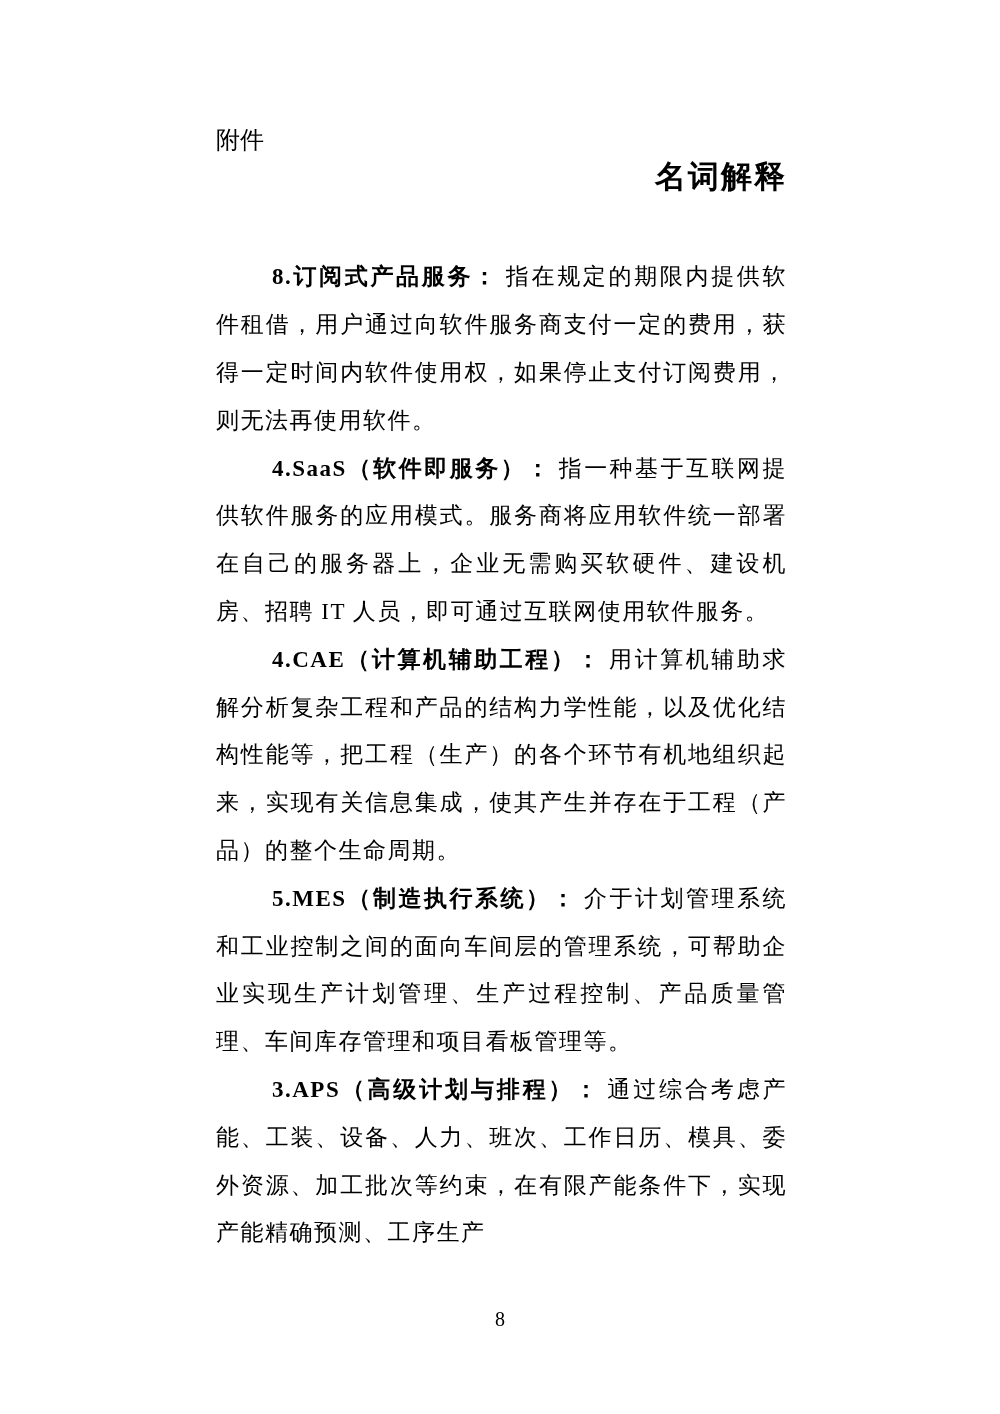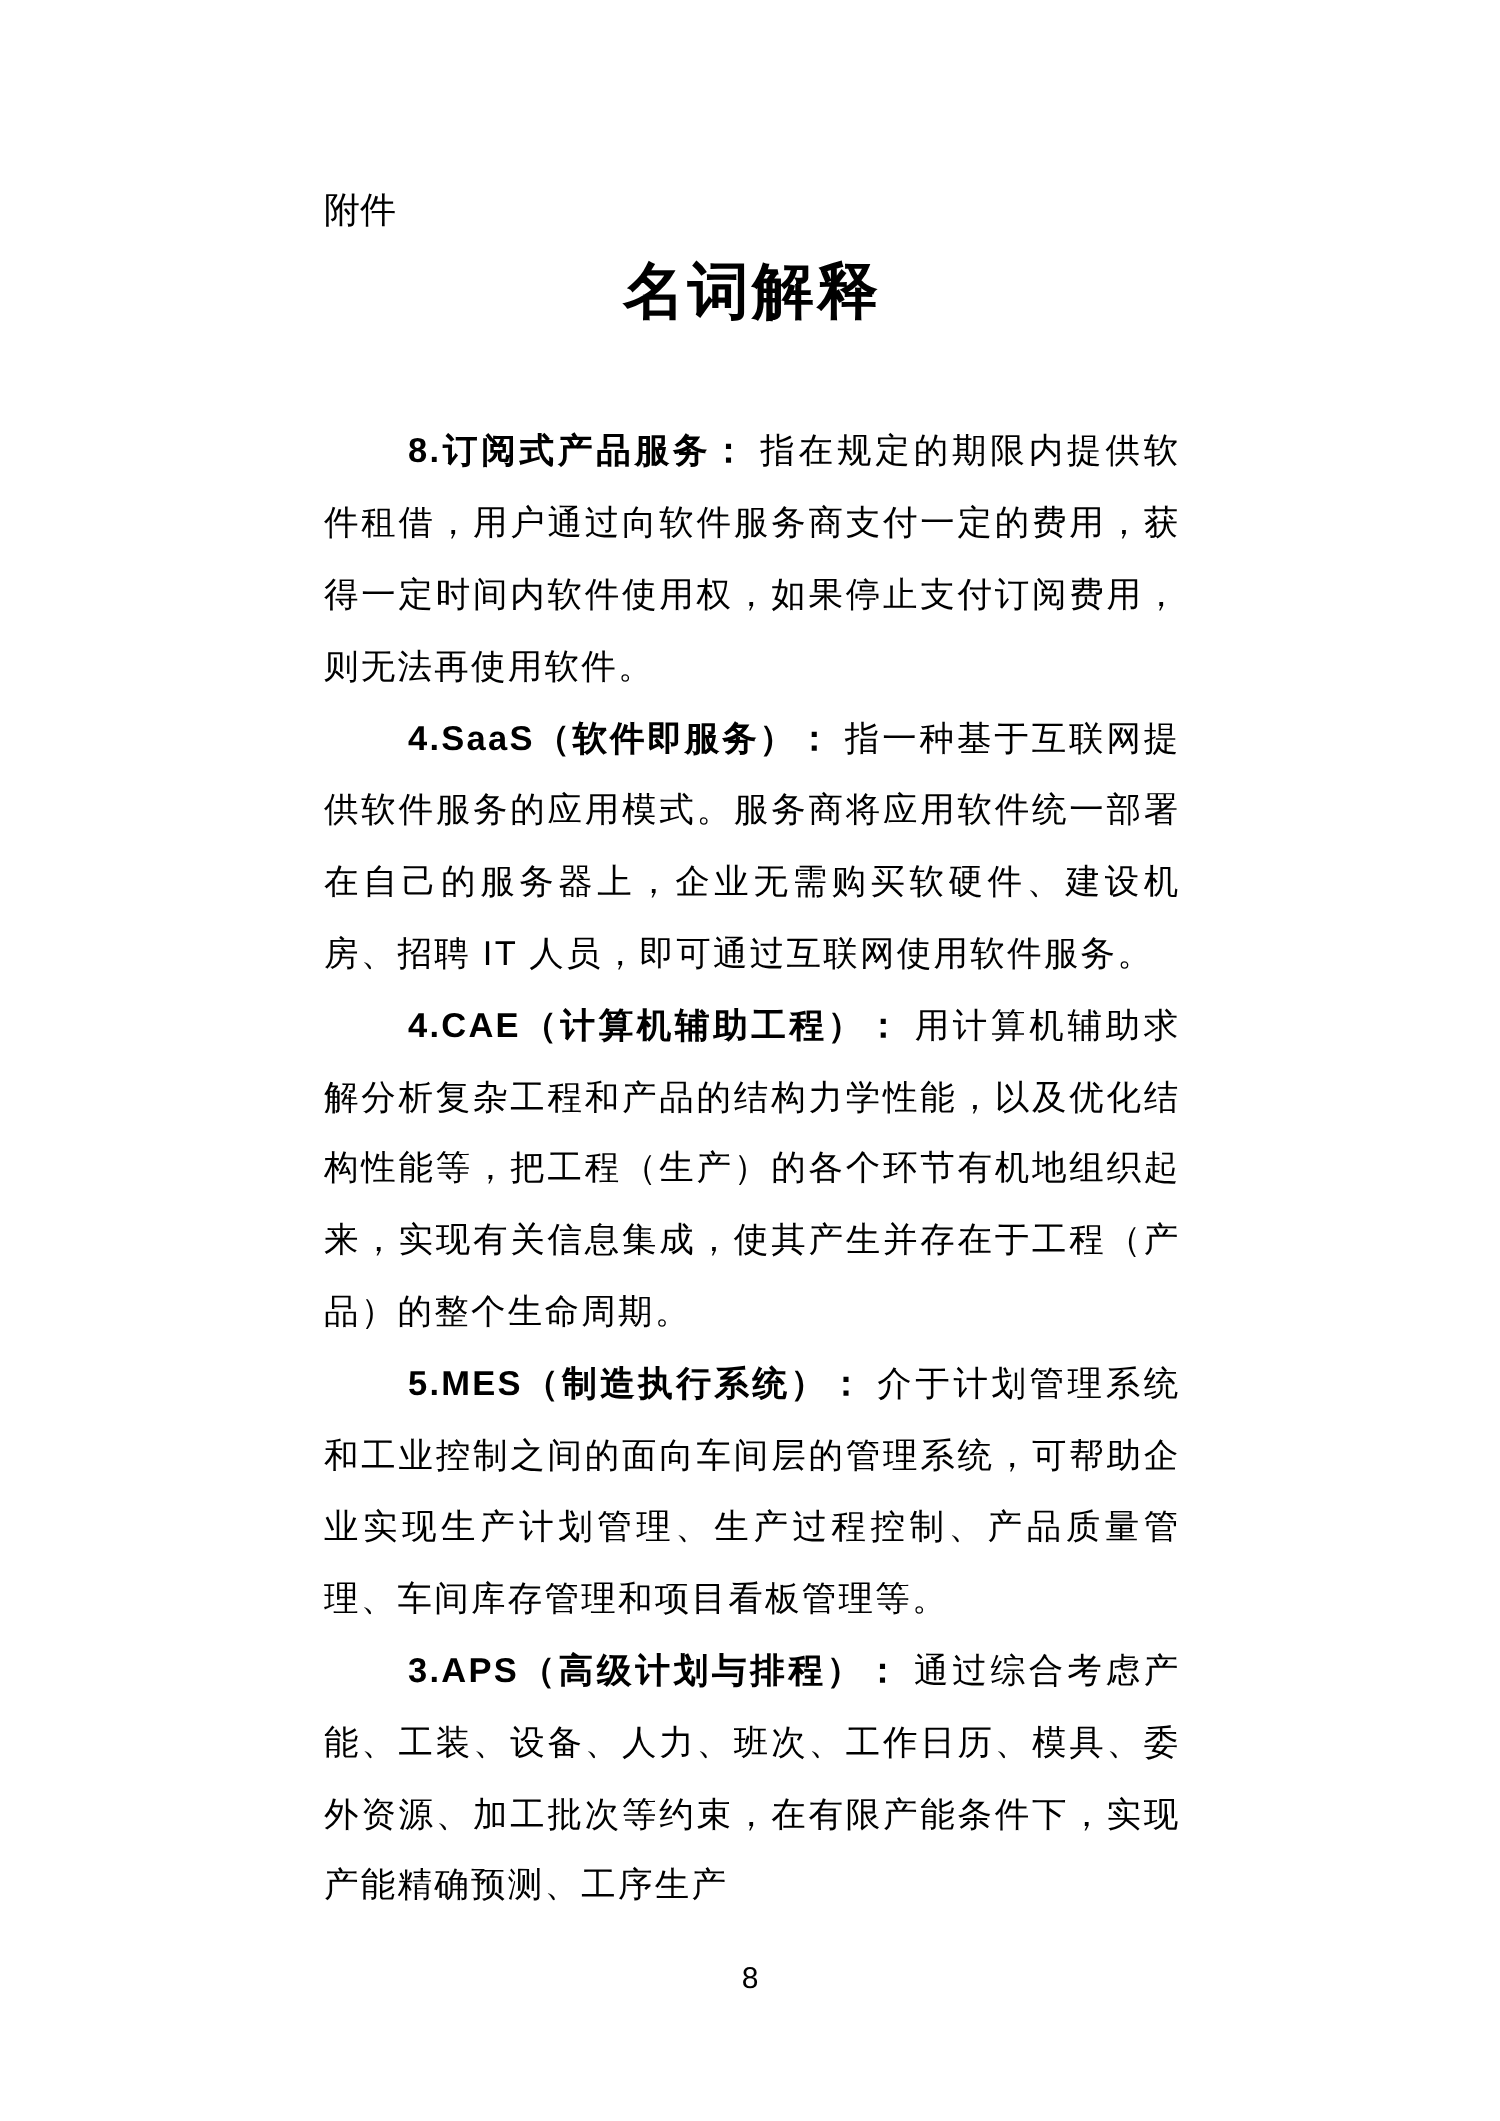--- a/index.html
+++ b/index.html
@@ -4,36 +4,36 @@
 <style>
   * { margin: 0; padding: 0; box-sizing: border-box; }
   html, body { background: #ffffff; }
   .page {
     position: relative;
     width: 864px;
     height: 1414px;
     margin: 0 auto;
     background: #ffffff;
     color: #000000;
-    font-family: Liberation Sans, sans-serif;
+    font-family: Liberation Serif, serif;
     overflow: hidden;
   }
   .content-area {
     padding: 125px 145px 0 148px;
   }
   .attachment-label {
     font-size: 24px;
     line-height: 1.3;
     font-weight: normal;
   }
   .doc-title {
-    text-align: center;
-    font-size: 41px;
+    text-align: right;
+    font-size: 31px;
     font-weight: bold;
-    margin-top: 14px;
+    margin-top: 2px;
     line-height: 1.2;
     letter-spacing: 2px;
   }
   .terms {
     margin-top: 58px;
   }
   .term {
     font-size: 23px;
     line-height: 47.8px;
     text-align: justify;

